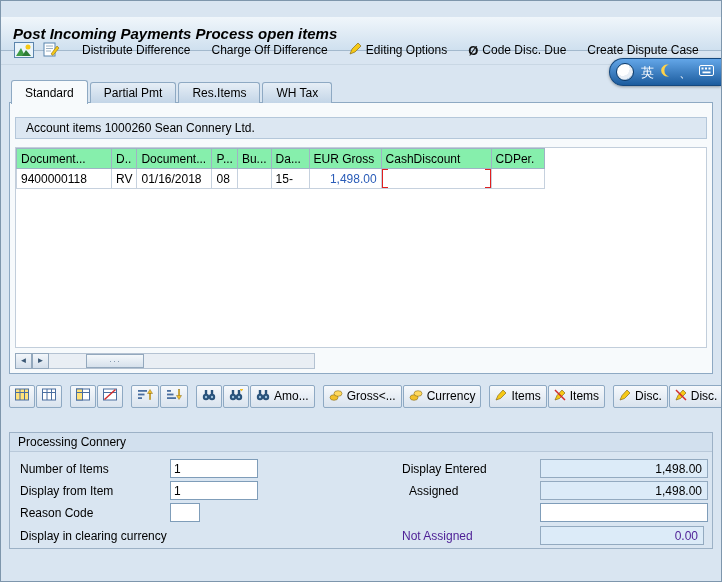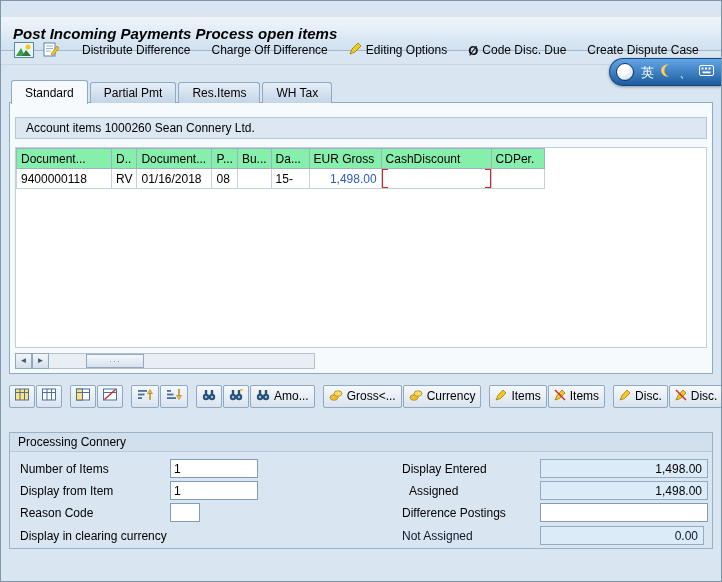--- a/index.html
+++ b/index.html
@@ -44,21 +44,21 @@
 
   .action-row { position:absolute; top:382px; left:8px; right:4px; height:26px; display:flex; align-items:center; }
   .abtn { height:23px; display:inline-flex; align-items:center; gap:4px; padding:0 5px; background:linear-gradient(#f6f9fc,#d9e3ee); border:1px solid #8ea9c3; border-radius:2px; margin-right:1px; font:inherit; white-space:nowrap; cursor:default; }
   .agap { width:7px; flex:none; }
 
   .group { position:absolute; top:431px; left:8px; right:8px; height:117px; border:1px solid #9cb1c6; background:#d9e5f1; }
   .group-title { height:19px; display:flex; align-items:center; padding-left:8px; border-bottom:1px solid #b9c9da; background:#d2e0ee; }
   .ps-label { position:absolute; height:19px; display:flex; align-items:center; white-space:nowrap; }
   input.ed { position:absolute; height:19px; border:1px solid #7f9db9; background:#fff; font:12px "Liberation Sans",sans-serif; padding:0 3px; }
   .ro { position:absolute; height:19px; border:1px solid #93aac0; background:#dcebf8; display:flex; align-items:center; justify-content:flex-end; padding:0 5px; }
-  .blue { color:#0f172a; }
+  .blue { color:#4c1d95; }
 </style>
 </head>
 <body>
 
 <div class="window">
 
   <div class="titlebar">
     <span class="title">Post Incoming Payments Process open items</span>
   </div>
 
@@ -370,20 +370,19 @@
     <input class="ed" style="left: 160px; top: 70px; width: 30px;" value="">
 
     <span class="ps-label" style="left:10px; top:93px;">Display in clearing currency</span>
 
     <span class="ps-label" style="left:392px; top:26px;">Display Entered</span>
     <div class="ro" style="left:530px; top:26px; width:168px;">1,498.00</div>
 
     <span class="ps-label" style="left:372px; top:48px;margin-left:27px;">Assigned</span>
     <div class="ro" style="left:530px; top:48px; width:168px;">1,498.00</div>
 
-    <span class="ps-label" style="left:392px; top:70px;">Difference Postings</span>
     <input class="ed" style="left: 530px; top: 70px; width: 168px;" value="">
 
     <span class="ps-label blue" style="left:392px; top:93px;">Not Assigned</span>
     <div class="ro blue" style="left:530px; top:93px; width:164px;">0.00</div>
   </div>
 
 </div>
 
 </body></html>

